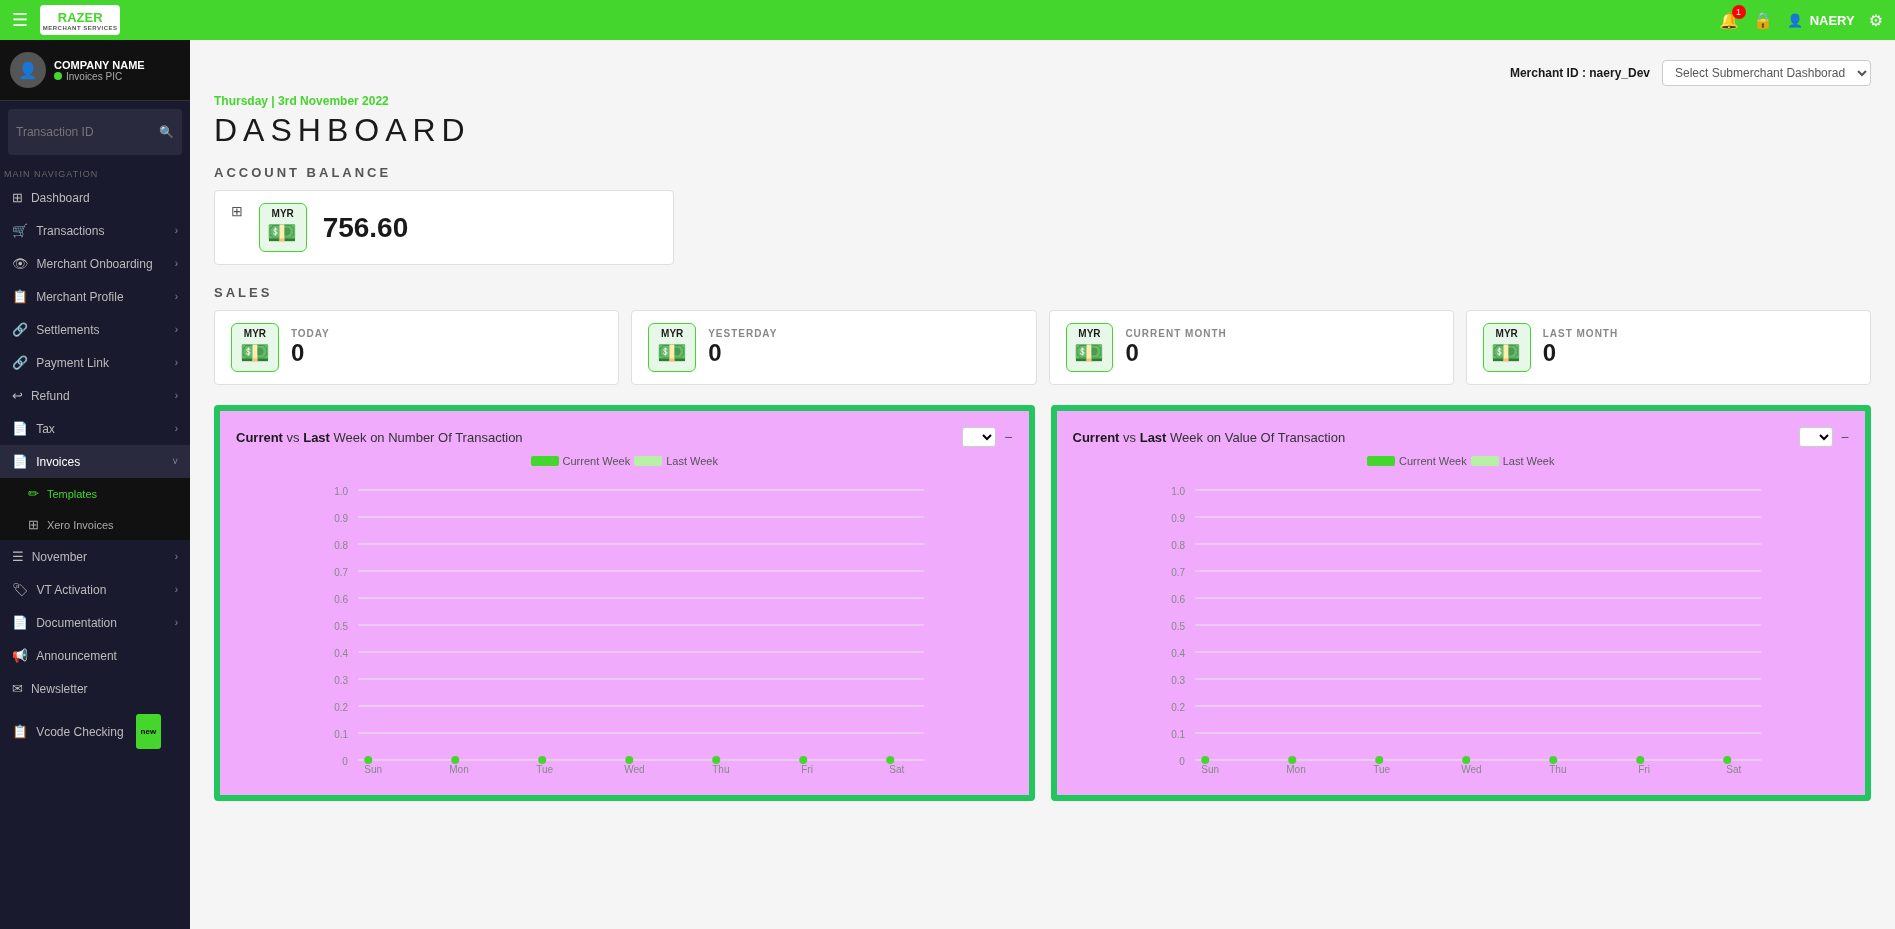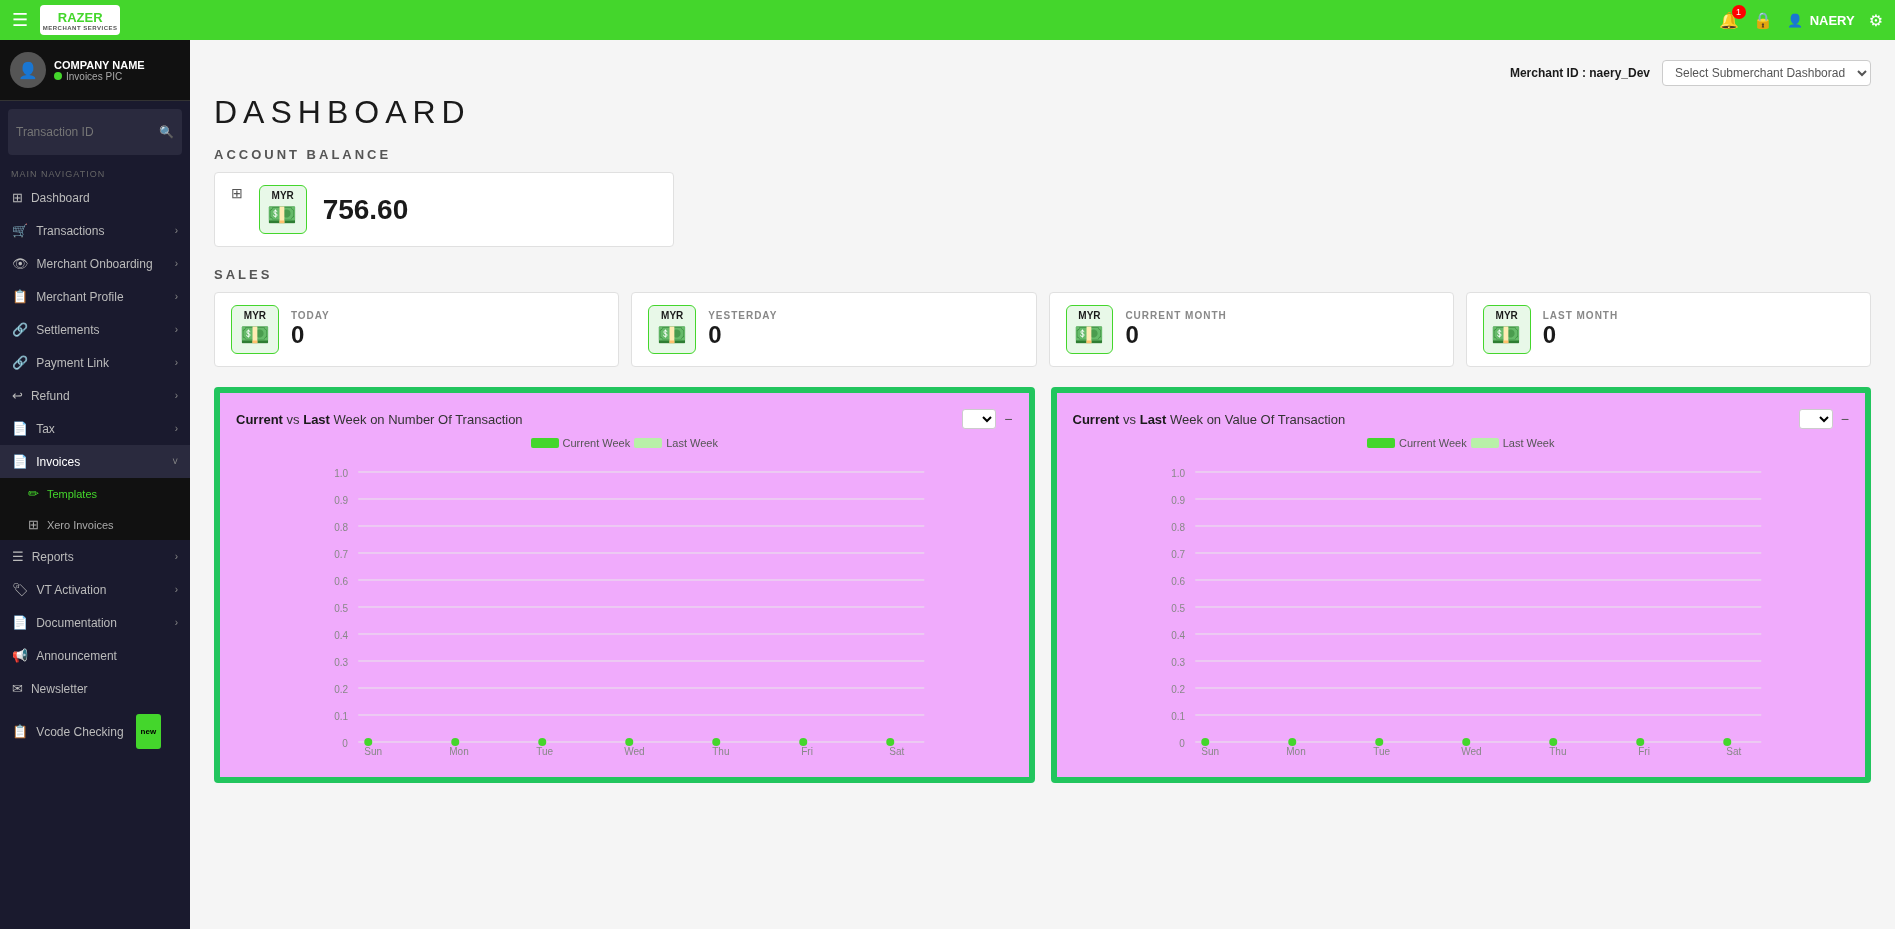--- a/index.html
+++ b/index.html
@@ -37,21 +37,21 @@
     .user-details { display: flex; flex-direction: column; }
     .company-name { color: white; font-size: 11px; font-weight: bold; }
     .account-pic { font-size: 10px; color: #aaa; display: flex; align-items: center; gap: 4px; }
     .green-dot { width: 8px; height: 8px; background: #44d62c; border-radius: 50%; display: inline-block; }
 
     .search-bar { padding: 8px 8px; }
     .search-input-wrap { display: flex; align-items: center; background: #2a2a3e; border-radius: 4px; padding: 16px 8px; gap: 6px; }
     .search-input-wrap input { background: transparent; border: none; outline: none; color: #ccc; font-size: 12px; width: 100%; }
     .search-icon { color: #aaa; font-size: 12px; }
 
-    .sidebar-section-label { padding: 6px 11px 2px; font-size: 9px; color: #666; letter-spacing: 1px; text-transform: uppercase; }
+    .sidebar-section-label { padding: 6px 4px 2px; font-size: 9px; color: #666; letter-spacing: 1px; text-transform: uppercase; }
 
     .sidebar-item { display: flex; align-items: center; justify-content: space-between; padding: 9px 12px; font-size: 12px; color: #bbb; cursor: pointer; }
     .sidebar-item.active { background: #2a2a3e; color: white; }
     .sidebar-item-left { display: flex; align-items: center; gap: 8px; }
     .sidebar-icon { font-size: 13px; }
     .chevron { font-size: 10px; color: #888; }
 
     .sidebar-sub { background: #111; }
     .sidebar-sub-item { display: flex; align-items: center; gap: 8px; padding: 8px 12px 8px 28px; font-size: 11px; color: #aaa; cursor: pointer; }
     .sidebar-sub-item.active { color: #44d62c; }
@@ -229,21 +229,21 @@
       </div>
       <div class="sidebar-sub-item">
         <span class="sidebar-icon">⊞</span>
         <span>Xero Invoices</span>
       </div>
     </div>
 
     <div class="sidebar-item">
       <div class="sidebar-item-left">
         <span class="sidebar-icon">☰</span>
-        <span>Reports</span>
+        <span>November</span>
       </div>
       <span class="chevron">›</span>
     </div>
 
     <div class="sidebar-item">
       <div class="sidebar-item-left">
         <span class="sidebar-icon">🏷</span>
         <span>VT Activation</span>
       </div>
       <span class="chevron">›</span>
@@ -286,20 +286,21 @@
       <div class="merchant-header">
         <span class="merchant-id-text">
           <span>Merchant ID :</span>
           <span>naery_Dev</span>
         </span>
         <select class="submerchant-select">
           <option>Select Submerchant Dashborad</option>
         </select>
       </div>
 
+      <div class="date-label">Thursday | 3rd November 2022</div>
       <div class="dashboard-title">DASHBOARD</div>
 
       <div class="section-title">ACCOUNT BALANCE</div>
       <div class="balance-card">
         <span class="calc-icon">⊞</span>
         <div class="myr-badge">
           <span>MYR</span>
           <span class="money-icon">💵</span>
         </div>
         <span class="balance-amount">756.60</span>

